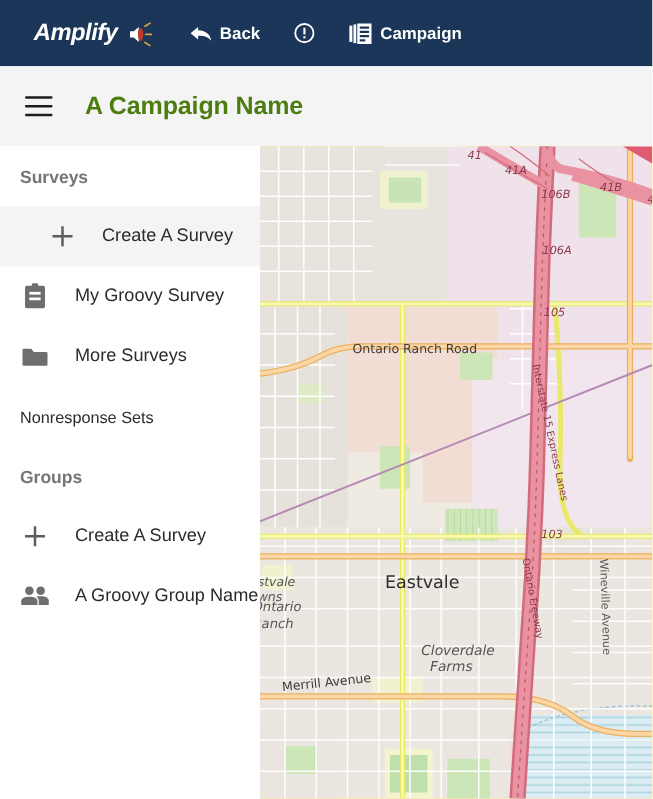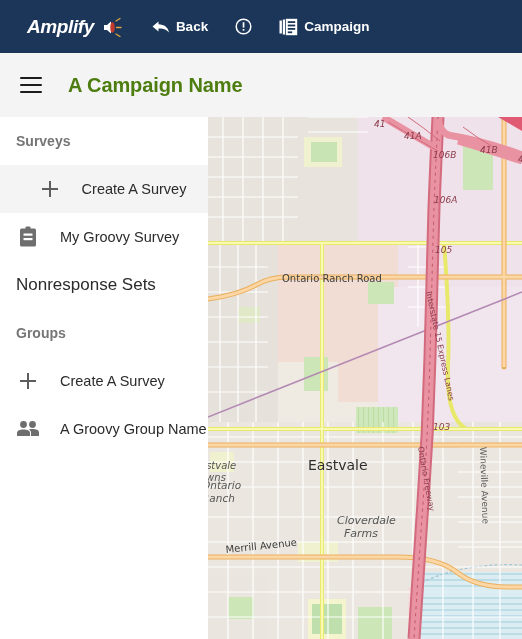--- a/index.html
+++ b/index.html
@@ -79,21 +79,21 @@
   }
   .section-label {
     font-size: 14px;
     font-weight: bold;
     color: #757575;
     padding-left: 16px;
     height: 48px;
     display: flex; align-items: center;
   }
   .plain-label {
-    font-size: 17px;
+    font-size: 13px;
     color: #2b2b2b;
     padding-left: 16px;
     height: 48px;
     display: flex; align-items: center;
   }
   .nav-row {
     height: 48px;
     display: flex; align-items: center;
     padding-left: 16px;
     cursor: pointer;
@@ -360,20 +360,28 @@
         <svg width="20" height="22" viewBox="0 0 20 22">
           <rect x="7.5" y="0.5" width="5" height="3.2" rx="1" fill="#6e6e6e"></rect>
           <rect x="2" y="2.6" width="16" height="18" rx="1.6" fill="#6e6e6e"></rect>
           <rect x="5.5" y="7.5" width="9" height="2.2" fill="#ffffff"></rect>
           <rect x="5.5" y="12" width="9" height="2.2" fill="#ffffff"></rect>
         </svg>
       </span>
       <span class="nav-text">My Groovy Survey</span>
     </div>
 
+    <div class="nav-row">
+      <span class="nav-icon">
+        <svg width="22" height="18" viewBox="0 0 22 18">
+          <path d="M1 3 h7 l2 2.5 h10 a1 1 0 0 1 1 1 v9 a1 1 0 0 1 -1 1 h-18 a1 1 0 0 1 -1 -1 v-11.5 a1 1 0 0 1 1 -1 z" fill="#6e6e6e"></path>
+        </svg>
+      </span>
+      <span class="nav-text">More Surveys</span>
+    </div>
 
     <div class="plain-label">Nonresponse Sets</div>
 
     <div class="section-label">Groups</div>
 
     <div class="nav-row">
       <span class="nav-icon">
         <svg width="22" height="22" viewBox="0 0 22 22">
           <rect x="10" y="3" width="2" height="16" fill="#5d5d5d"></rect>
           <rect x="3" y="10" width="16" height="2" fill="#5d5d5d"></rect>

